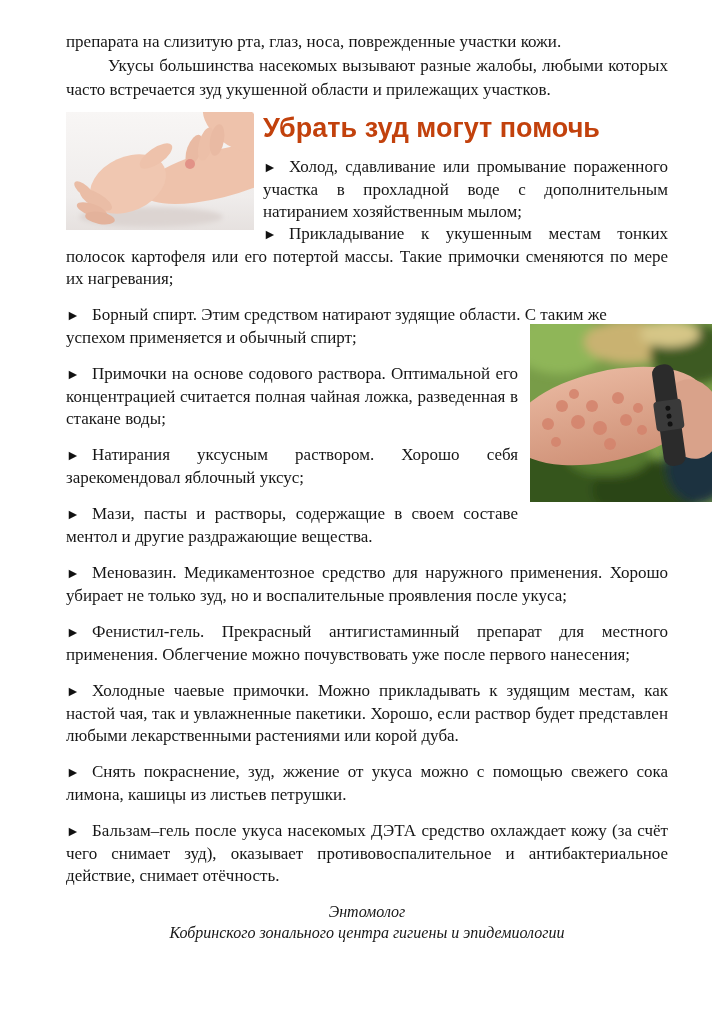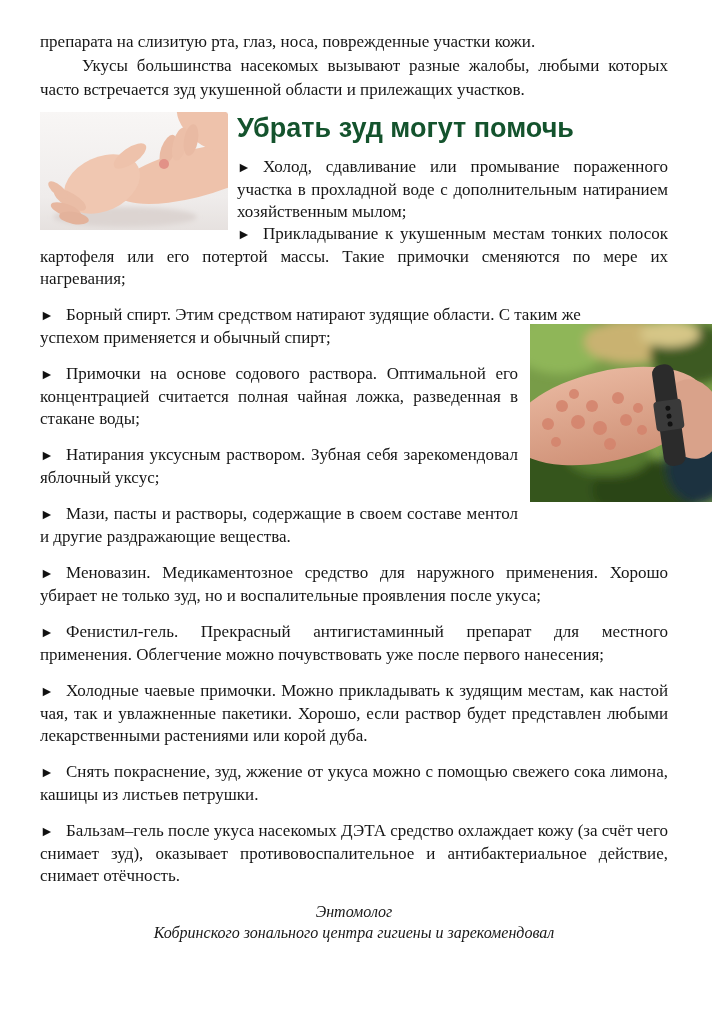--- a/index.html
+++ b/index.html
@@ -5,21 +5,21 @@
   html,body{margin:0;padding:0;}
   body{
     width:724px;height:1024px;background:#ffffff;
     font-family:"Liberation Serif", serif;
     font-size:17px;color:#161616;
     overflow:hidden;
   }
   .page{
     position:relative;box-sizing:border-box;
     width:724px;height:1024px;
-    padding:30px 56px 0 40px;
+    padding:30px 56px 0 66px;
     overflow:hidden;
   }
   .intro{margin:0;line-height:24px;text-align:justify;}
   .intro.indent{text-indent:42px;}
   .content{margin-top:10px;}
   .hands-photo{
     float:left;width:188px;height:118px;
     margin:0 9px 6px 0;overflow:hidden;
   }
   .heading{
@@ -74,28 +74,28 @@
         <ellipse cx="34" cy="106" rx="15" ry="6" transform="rotate(-170 34 106)" fill="#e3b29b"></ellipse>
         <ellipse cx="18" cy="78" rx="12" ry="5" transform="rotate(-140 18 78)" fill="#eabda6"></ellipse>
         <ellipse cx="168" cy="12" rx="36" ry="21" transform="rotate(38 168 12)" fill="#eec2ab"></ellipse>
         <ellipse cx="128" cy="38" rx="7" ry="16" transform="rotate(20 128 38)" fill="#e9baa3"></ellipse>
         <ellipse cx="140" cy="32" rx="7" ry="17" transform="rotate(15 140 32)" fill="#ecbfa8"></ellipse>
         <ellipse cx="151" cy="28" rx="7" ry="16" transform="rotate(10 151 28)" fill="#e9baa3"></ellipse>
         <circle cx="124" cy="52" r="5" fill="#e29287"></circle>
       </svg>
     </div>
 
-    <h1 class="heading" style="color: #14532d;">Убрать зуд могут помочь</h1>
+    <h1 class="heading" style="color: #c2410c;">Убрать зуд могут помочь</h1>
 
     <div id="bullets">
         <p class="bullet b0"><span class="mk">►</span><span>Холод, сдавливание или промывание пораженного участка в прохладной воде с дополнительным натиранием хозяйственным мылом;</span></p>
         <p class="bullet b1"><span class="mk">►</span><span>Прикладывание к укушенным местам тонких полосок картофеля или его потертой массы. Такие примочки сменяются по мере их нагревания;</span></p>
         <p class="bullet b2"><span class="mk">►</span><span>Борный спирт. Этим средством натирают зудящие области. С таким же успехом применяется и обычный спирт;</span></p>
         <p class="bullet b3"><span class="mk">►</span><span>Примочки на основе содового раствора. Оптимальной его концентрацией считается полная чайная ложка, разведенная в стакане воды;</span></p>
-        <p class="bullet b4"><span class="mk">►</span><span>Натирания уксусным раствором. Зубная себя зарекомендовал яблочный уксус;</span></p>
+        <p class="bullet b4"><span class="mk">►</span><span>Натирания уксусным раствором. Хорошо себя зарекомендовал яблочный уксус;</span></p>
         <p class="bullet b5"><span class="mk">►</span><span>Мази, пасты и растворы, содержащие в своем составе ментол и другие раздражающие вещества.</span></p>
         <p class="bullet b6"><span class="mk">►</span><span>Меновазин. Медикаментозное средство для наружного применения. Хорошо убирает не только зуд, но и воспалительные проявления после укуса;</span></p>
         <p class="bullet b8"><span class="mk">►</span><span>Фенистил-гель. Прекрасный антигистаминный препарат для местного применения. Облегчение можно почувствовать уже после первого нанесения;</span></p>
         <p class="bullet b9"><span class="mk">►</span><span>Холодные чаевые примочки. Можно прикладывать к зудящим местам, как настой чая, так и увлажненные пакетики. Хорошо, если раствор будет представлен любыми лекарственными растениями или корой дуба.</span></p>
         <p class="bullet b10"><span class="mk">►</span><span>Снять покраснение, зуд, жжение от укуса можно с помощью свежего сока лимона, кашицы из листьев петрушки.</span></p>
         <p class="bullet b11"><span class="mk">►</span><span>Бальзам–гель после укуса насекомых ДЭТА средство охлаждает кожу (за счёт чего снимает зуд), оказывает противовоспалительное и антибактериальное действие, снимает отёчность.</span></p>
       </div>
   </div>
 
   <div class="arm-photo">
@@ -141,16 +141,16 @@
         <rect x="125" y="76" width="28" height="30" rx="4" fill="#3a3a3a"></rect>
         <circle cx="139" cy="84" r="2.5" fill="#111"></circle>
         <circle cx="139" cy="92" r="2.5" fill="#111"></circle>
         <circle cx="139" cy="100" r="2.5" fill="#111"></circle>
       </g>
     </svg>
   </div>
 
   <div class="footer">
     <p>Энтомолог</p>
-    <p>Кобринского зонального центра гигиены и зарекомендовал</p>
+    <p>Кобринского зонального центра гигиены и эпидемиологии</p>
   </div>
 
 </div>
 
 </body></html>

